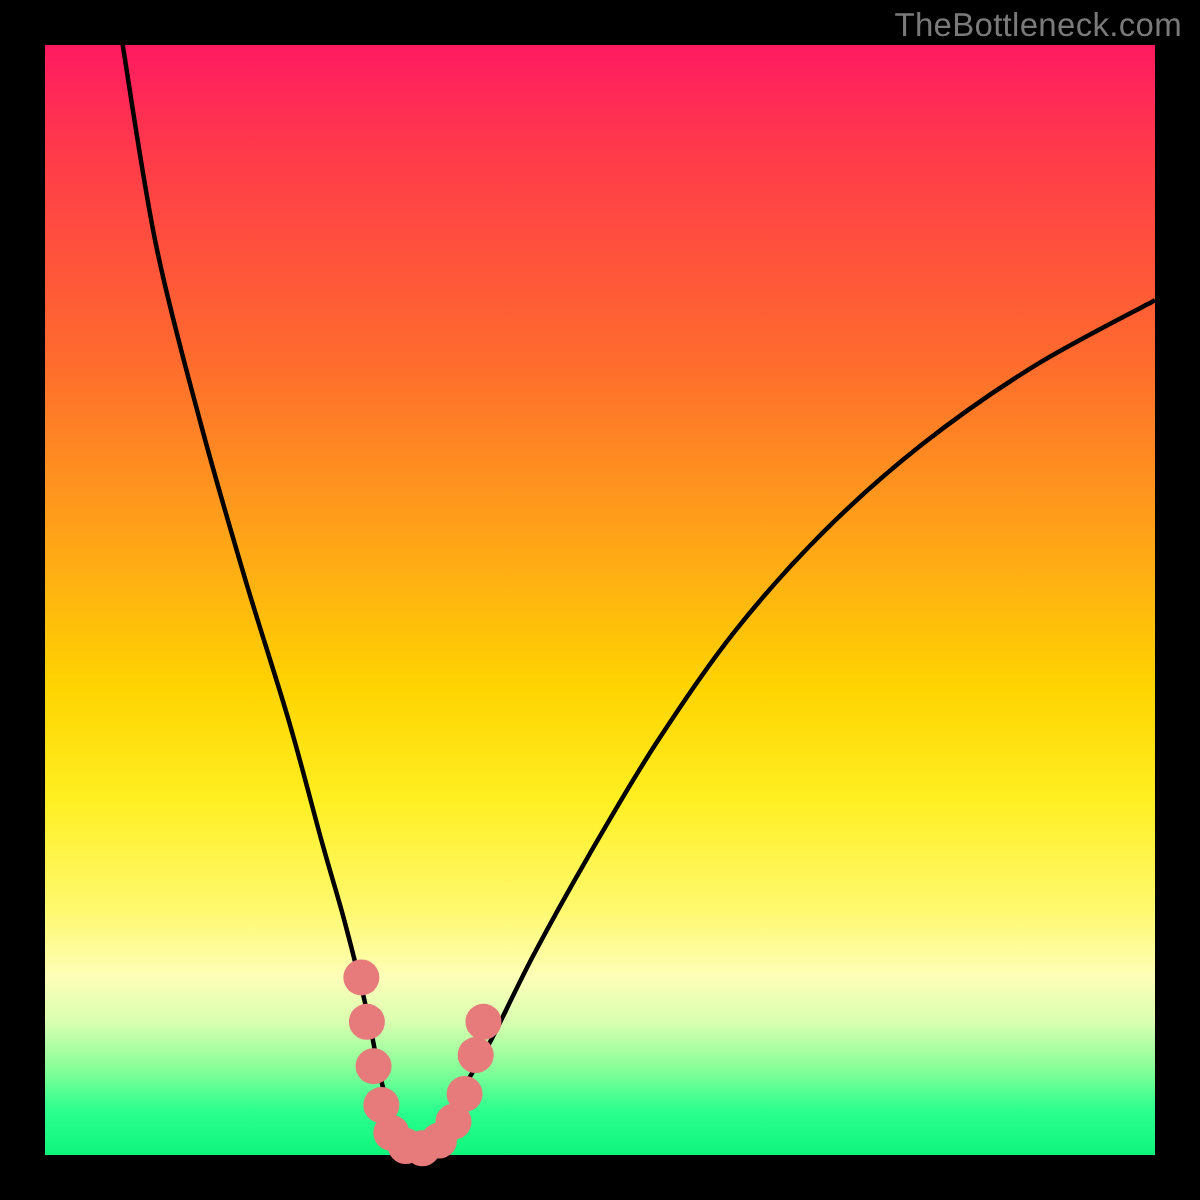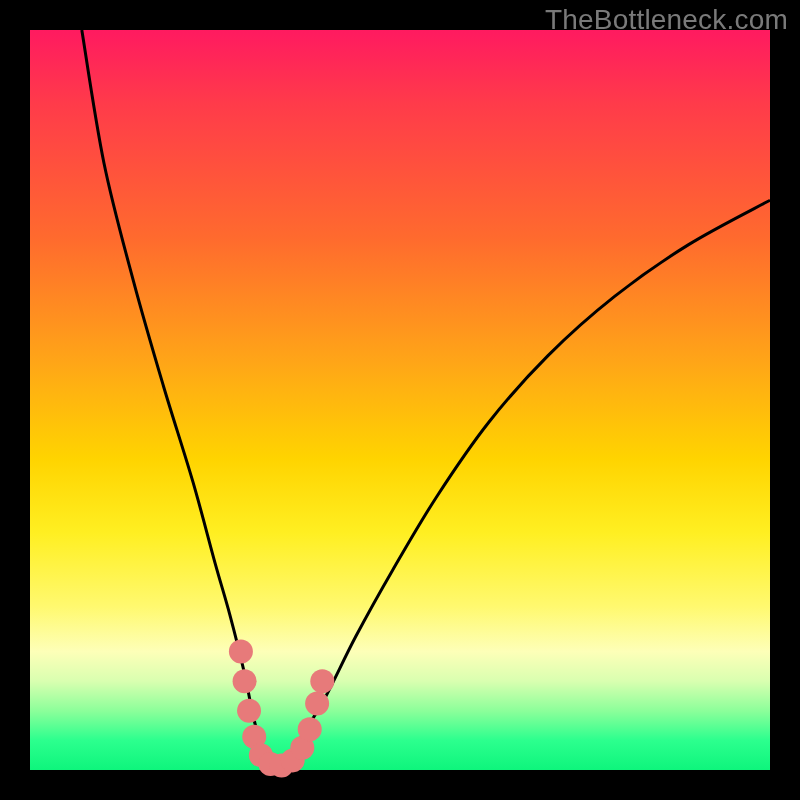--- a/index.html
+++ b/index.html
@@ -39,21 +39,21 @@
       #8cff9a 92%,
       #2cff8e 96%,
       #0ef57c 100%
     );
   }
   .attribution {
     position: absolute;
     top: 4px;
     right: 12px;
     color: #7a7a7a;
-    font-size: 28px;
+    font-size: 22px;
     font-weight: 500;
     letter-spacing: 0.2px;
   }
   svg.curves {
     position: absolute;
     left: 0;
     top: 0;
     width: 740px;
     height: 740px;
     overflow: visible;

